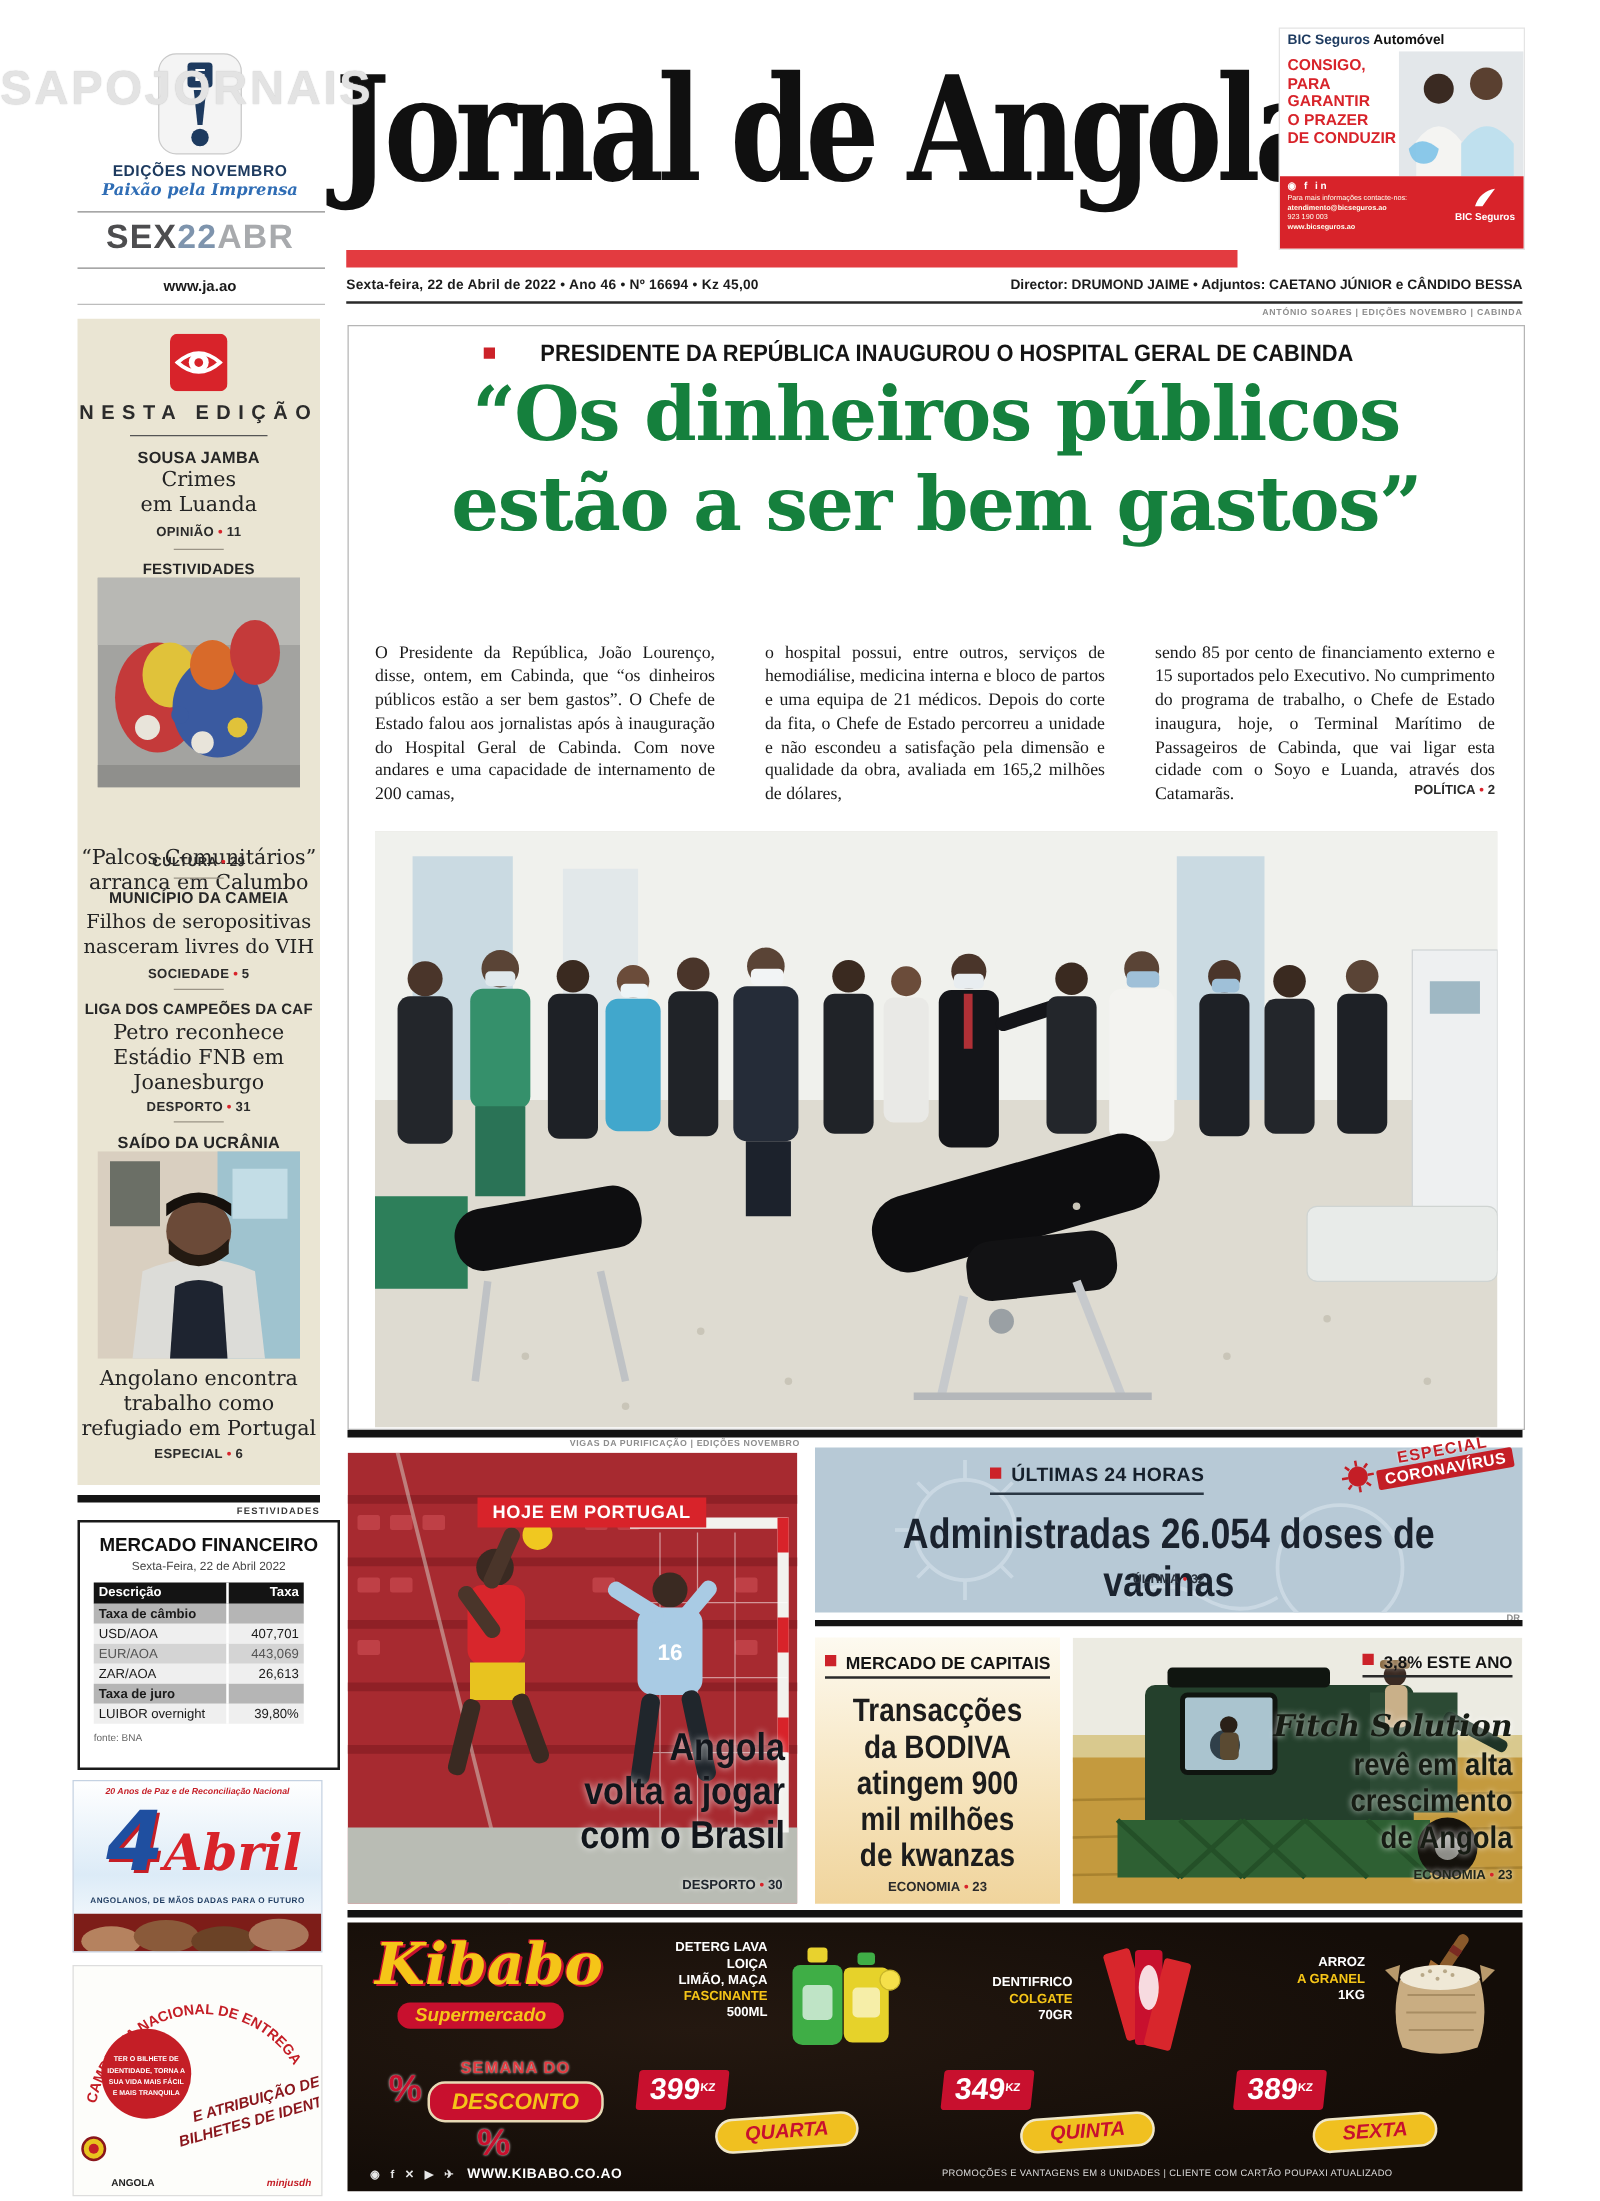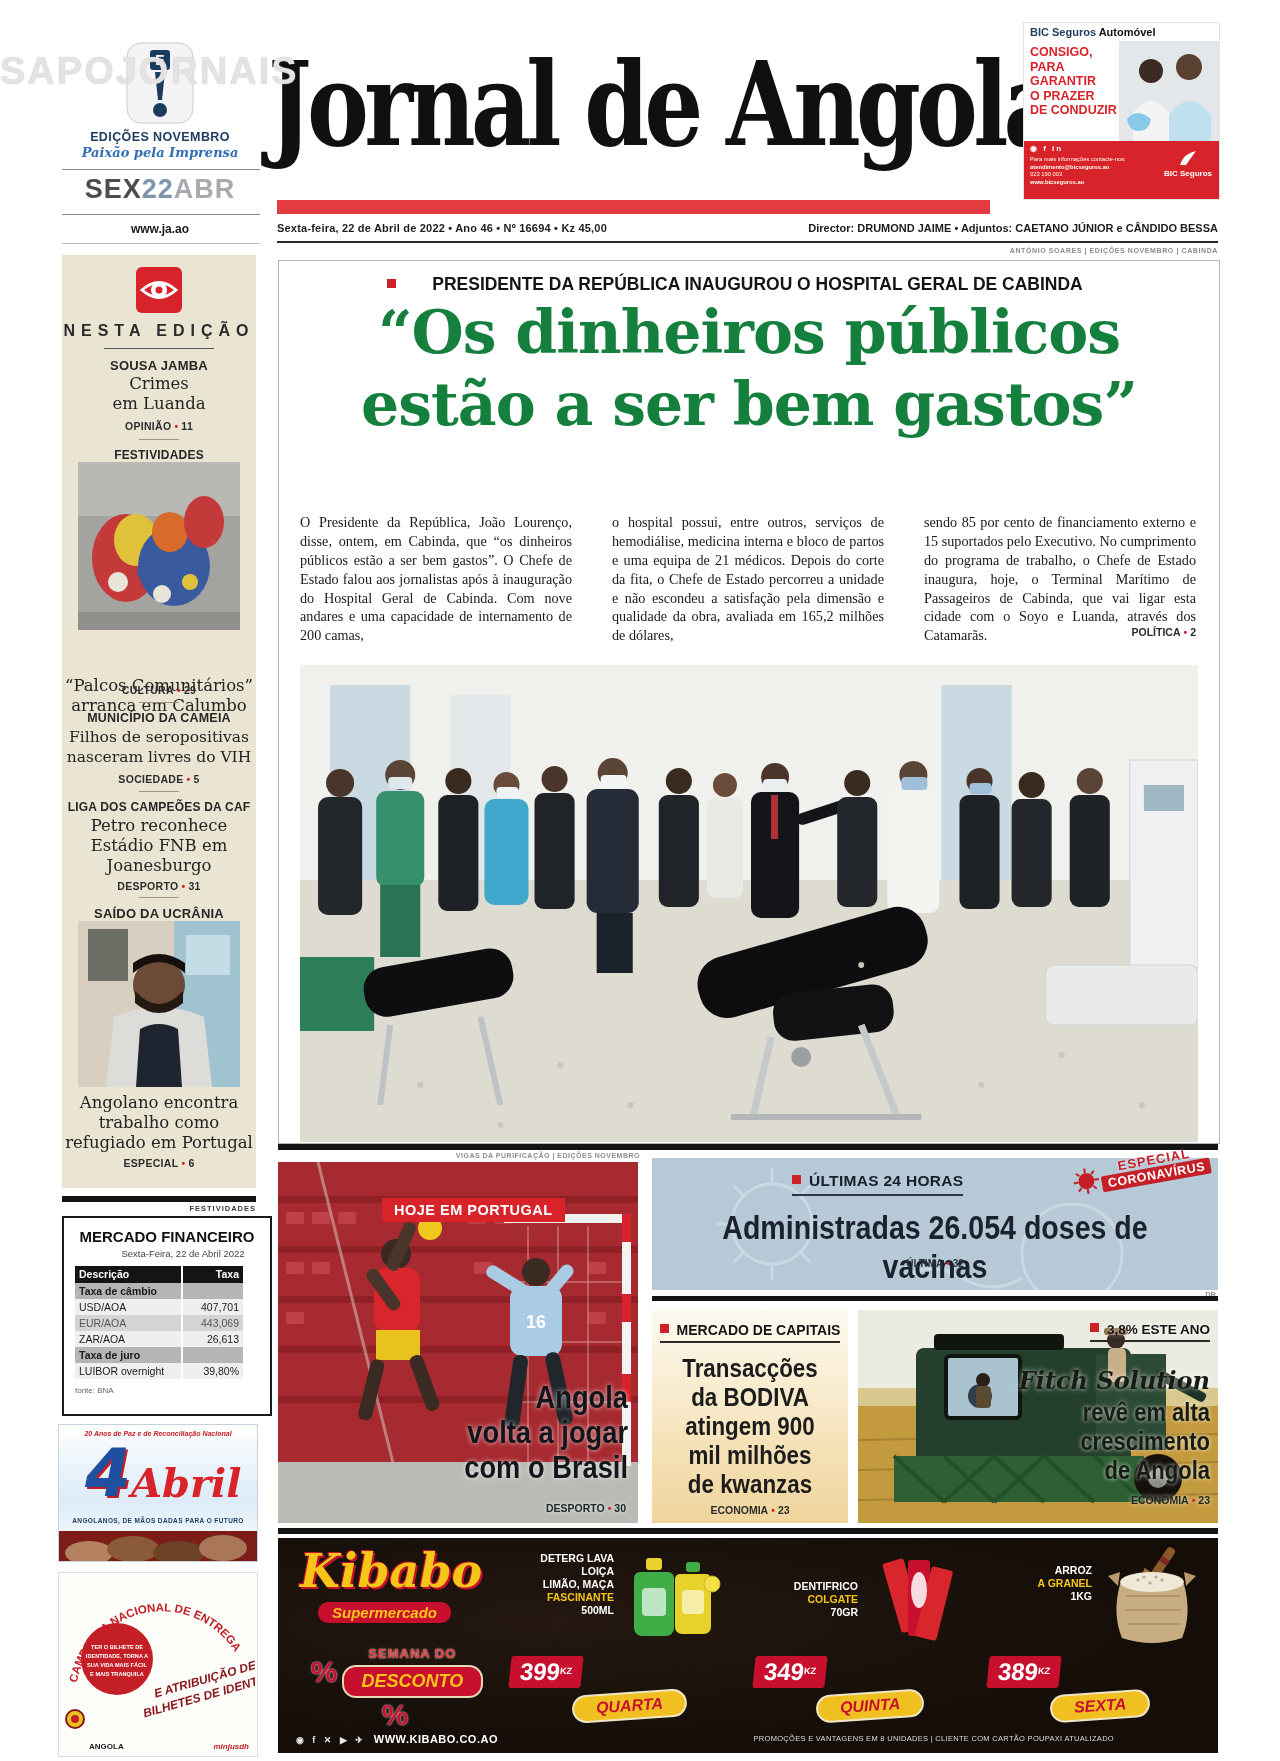--- a/index.html
+++ b/index.html
@@ -43,21 +43,21 @@
   .stag{position:absolute;width:100%;text-align:center;font:bold 10.5px "Liberation Sans",sans-serif;color:#2b2b2b;letter-spacing:.3px;}
   .reddot{color:#d8232a;margin:0 3px;}
   .sdiv{position:absolute;left:77px;width:40px;height:1px;background:#9a9486;}
   .nerule{position:absolute;left:42px;top:93px;width:110px;height:1px;background:#555;}
   .netitle{position:absolute;left:0;top:67px;width:100%;text-align:center;font:bold 16px "Liberation Sans",sans-serif;letter-spacing:6px;color:#2b2b2b;}
   .pubbar{left:62px;top:1196px;width:194px;height:6px;background:#141414;}
   .publbl{left:150px;top:1204px;width:106px;text-align:right;font:bold 7.5px "Liberation Sans",sans-serif;letter-spacing:1px;color:#3a3a3a;}
   
   .mkt{left:62px;top:1216px;width:194px;height:196px;border:2px solid #1a1a1a;background:#fff;padding-left:12px;}
   .mkt-t{position:absolute;left:0;top:10px;width:100%;text-align:center;font:bold 15px "Liberation Sans",sans-serif;color:#111;}
-  .mkt-d{position:absolute;left:16px;top:30px;width:100%;text-align:center;font:9.5px "Liberation Sans",sans-serif;color:#444;}
+  .mkt-d{position:absolute;left:0;top:30px;width:100%;text-align:center;font:9.5px "Liberation Sans",sans-serif;color:#444;}
   .mkt-table{position:absolute;left:11px;top:48px;width:168px;font:10.5px "Liberation Sans",sans-serif;}
   .mr{display:flex;height:16px;line-height:16px;}
   .mr .c1{flex:1;padding-left:4px;} .mr .c2{width:56px;text-align:right;padding-right:4px;border-left:2px solid #fff;}
   .mhdr{background:#141414;color:#fff;font-weight:bold;height:17px;line-height:17px;}
   .mgrp{background:#b5b5b5;font-weight:bold;}
   .malt{background:#d4d4d4;color:#555;}
   .mwht{background:#efefef;}
   .msrc{position:absolute;left:11px;top:168px;font:8px "Liberation Sans",sans-serif;color:#666;}
   
   .april{left:58px;top:1424px;width:198px;height:136px;border:1px solid #c5d2e2;background:linear-gradient(180deg,#ffffff 0%,#dcebf7 55%,#ffffff 100%);overflow:hidden;}

